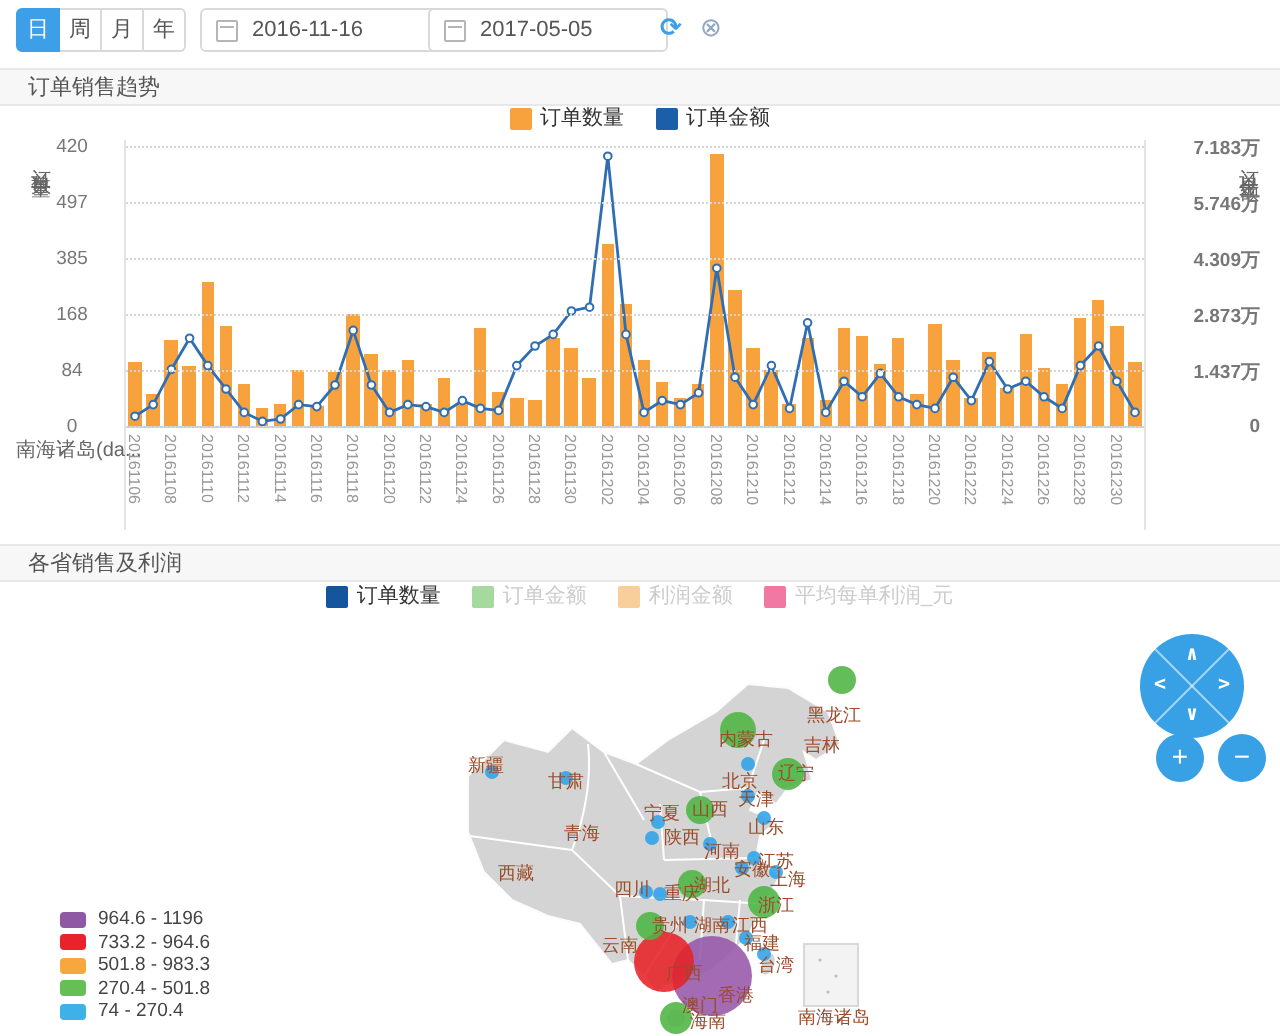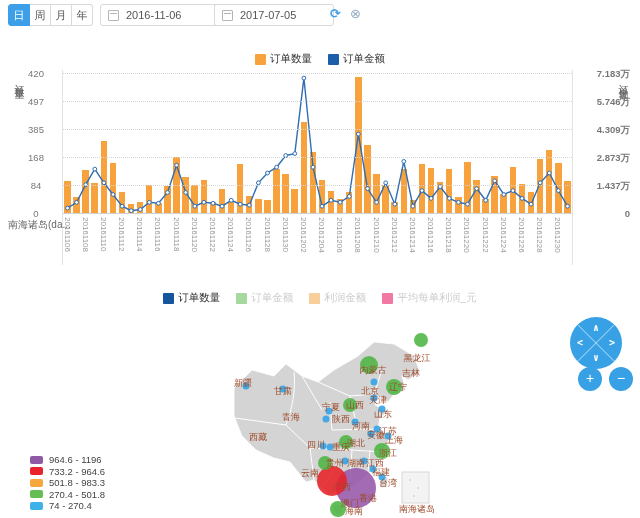--- a/index.html
+++ b/index.html
@@ -64,30 +64,31 @@
 
   <div>
     <div class="pgroup">
         <div class="pbtn active">日</div>
         <div class="pbtn">周</div>
         <div class="pbtn">月</div>
         <div class="pbtn">年</div>
       </div>
     <div class="dateinput" style="left:100px;">
       <span class="cal"></span>
-      <span>2016-11-06</span>
+      <span>2016-11-16</span>
     </div>
     <div class="dateinput" style="left:214px;">
       <span class="cal"></span>
-      <span>2017-07-05</span>
+      <span>2017-05-05</span>
     </div>
     <span class="tb-icon" style="left:330px;color:#3d9fe8;font-weight:bold;">⟳</span>
     <span class="tb-icon" style="left:350px;color:#8fa8c0;">⊗</span>
   </div>
 
+  <div class="sechdr" style="top:34px;">订单销售趋势</div>
 
   <div class="legendrow" style="top:52px;">
       <div class="leg-item">
         <span class="leg-sq" style="background: rgb(247, 162, 60);"></span>
         <span>订单数量</span>
       </div>
       <div class="leg-item">
         <span class="leg-sq" style="background: rgb(28, 95, 168);"></span>
         <span>订单金额</span>
       </div>
@@ -240,20 +241,21 @@
       <span class="xlab" style="left: 381.295px;">20161218</span>
       <span class="xlab" style="left: 399.473px;">20161220</span>
       <span class="xlab" style="left: 417.652px;">20161222</span>
       <span class="xlab" style="left: 435.83px;">20161224</span>
       <span class="xlab" style="left: 454.009px;">20161226</span>
       <span class="xlab" style="left: 472.187px;">20161228</span>
       <span class="xlab" style="left: 490.366px;">20161230</span>
     </div>
   <div class="xtitle">南海诸岛(da...</div>
 
+  <div class="sechdr" style="top:272px;">各省销售及利润</div>
 
   <div class="legendrow" style="top:291px;">
       <div class="leg-item">
         <span class="leg-sq" style="background: rgb(21, 85, 158);"></span>
         <span>订单数量</span>
       </div>
       <div class="leg-item inactive">
         <span class="leg-sq" style="background: rgb(166, 217, 158);"></span>
         <span>订单金额</span>
       </div>

